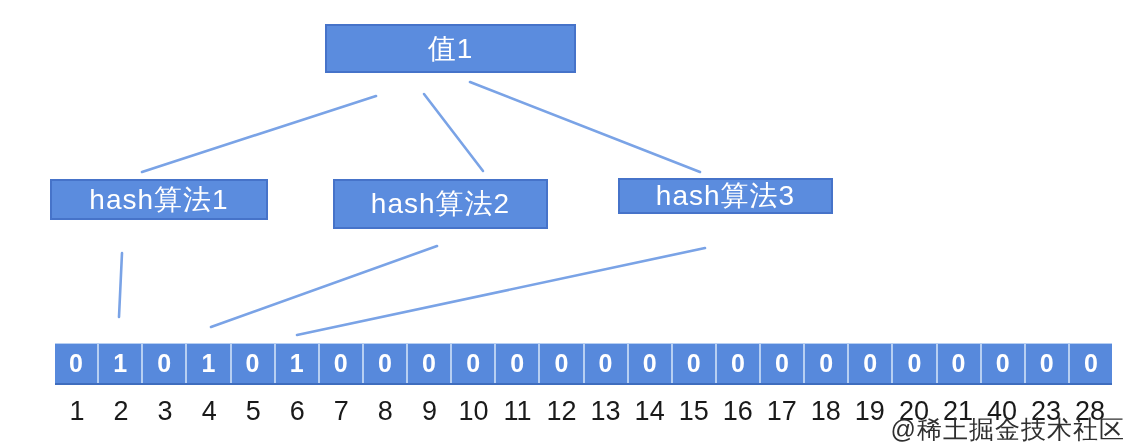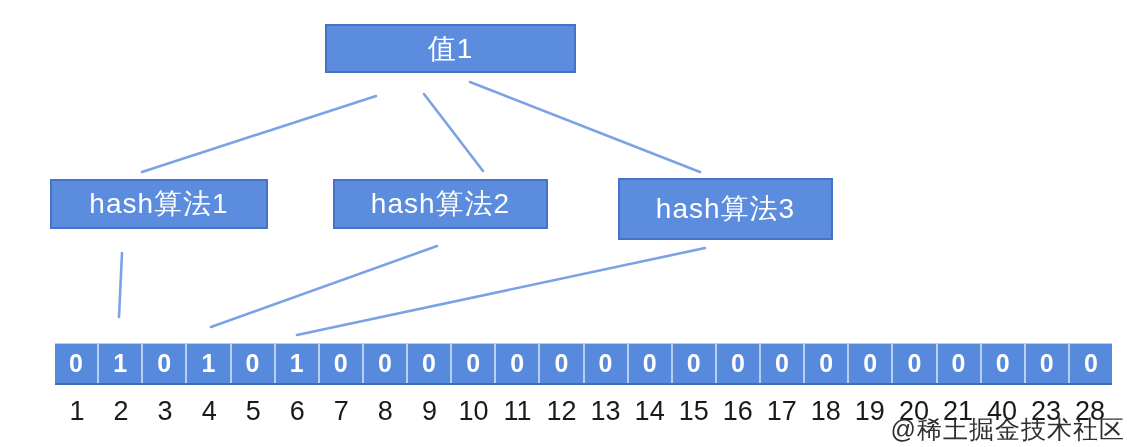--- a/index.html
+++ b/index.html
@@ -32,23 +32,23 @@
     border: 2px solid var(--box-border, #4673c9);
     box-sizing: border-box;
     display: flex;
     align-items: center;
     justify-content: center;
     color: #ffffff;
     font-size: 28px;
     letter-spacing: 1px;
   }
   .box-value { left: 325px; top: 24px;  width: 251px; height: 49px; }
-  .box-hash1 { left: 50px;  top: 179px; width: 218px; height: 50px; }
+  .box-hash1 { left: 50px;  top: 179px; width: 218px; height: 41px; }
   .box-hash2 { left: 333px; top: 179px; width: 215px; height: 50px; }
-  .box-hash3 { left: 618px; top: 178px; width: 215px; height: 62px; }
+  .box-hash3 { left: 618px; top: 178px; width: 215px; height: 36px; }
 
   .bit-array {
     position: absolute;
     left: 55px; top: 343px;
     width: 1057px; height: 42px;
     display: flex;
     box-sizing: border-box;
     background: var(--cell-fill, #5789dc);
     border-top: 1px solid var(--cell-divider, #b7cff2);
     border-bottom: 2px solid var(--cell-bottom, #3f6dbe);

